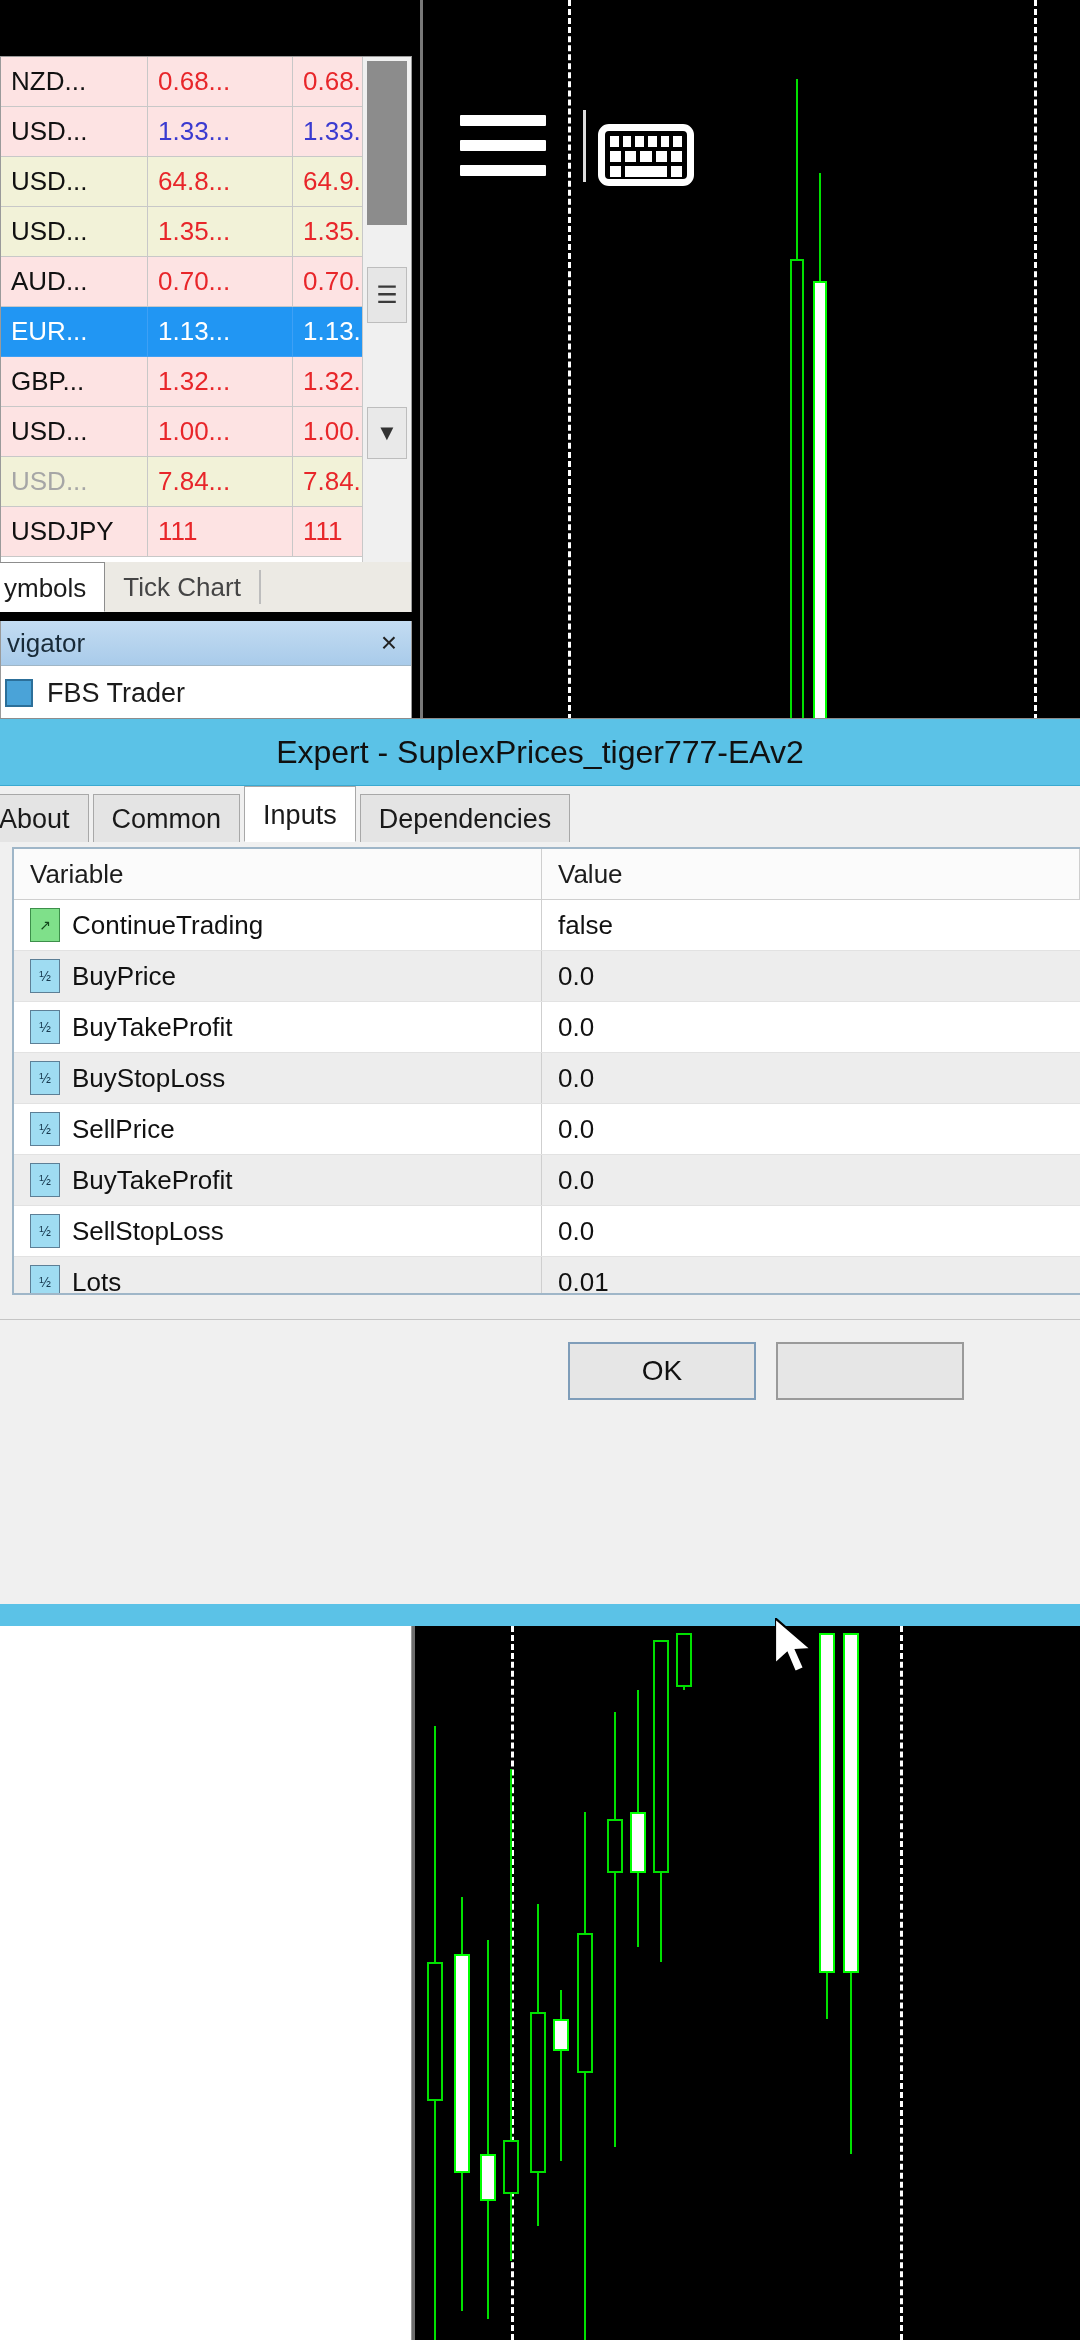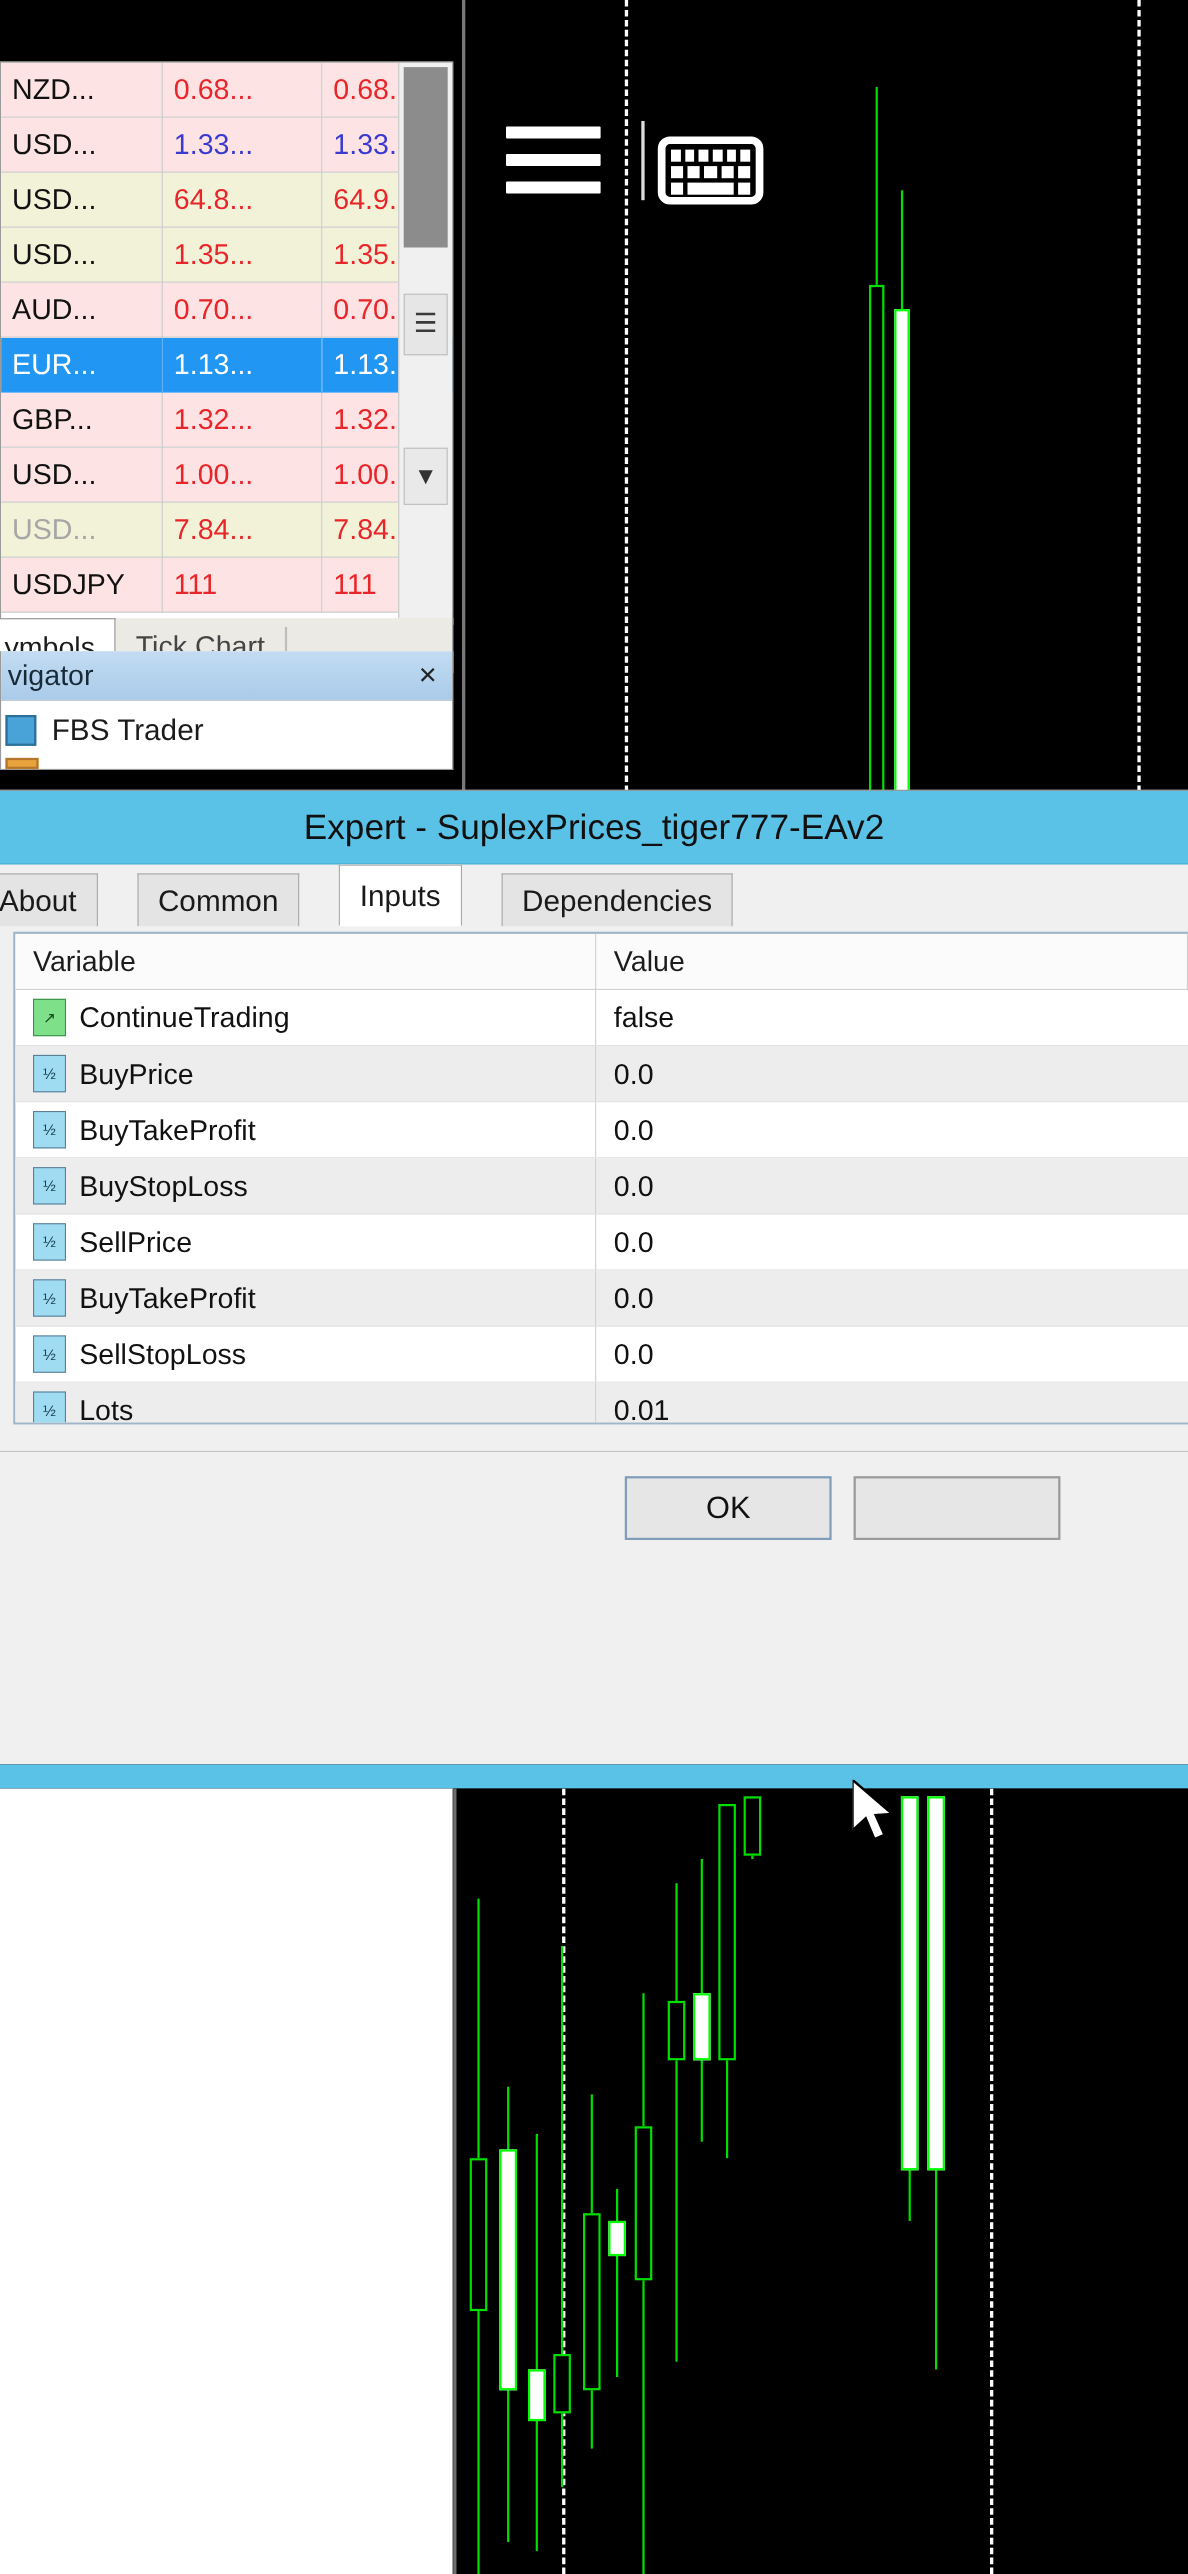--- a/index.html
+++ b/index.html
@@ -168,21 +168,21 @@
     border: 1px solid #8d8d8d;
     border-bottom: 1px solid #ffffff;
     margin-left: -22px;
     padding-left: 24px;
   }
   .mw-tab-sep { width: 2px; height: 34px; background: #bdbdbd; align-self: center; }
 
   
   .nav-panel {
     position: absolute;
-    left: 0; top: 592px; width: 412px; height: 108px;
+    left: 0; top: 621px; width: 412px; height: 108px;
     background: #ffffff;
     border: 1px solid #9a9a9a;
     border-top: none;
     box-sizing: border-box;
   }
   .nav-title {
     height: 44px;
     background: linear-gradient(#c3dcf2, #a9cbea);
     display: flex; align-items: center;
     padding-left: 6px;
@@ -225,21 +225,20 @@
     display: flex; align-items: center; justify-content: center;
     font-size: 32px; color: #101010;
     border-bottom: 1px solid #3aa9d0;
   }
   .dlg-tabs {
     height: 56px;
     display: flex; align-items: flex-end;
     padding-left: 0px;
     background: #f0f0f0;
     position: relative;
-    gap: 32px;
   }
   .dlg-tab {
     height: 48px; line-height: 48px;
     font-size: 27px; color: #1a1a1a;
     padding: 0 18px;
     background: #e4e4e4;
     border: 1px solid #a8a8a8;
     border-bottom: none;
     margin-right: 4px;
     box-sizing: border-box;

